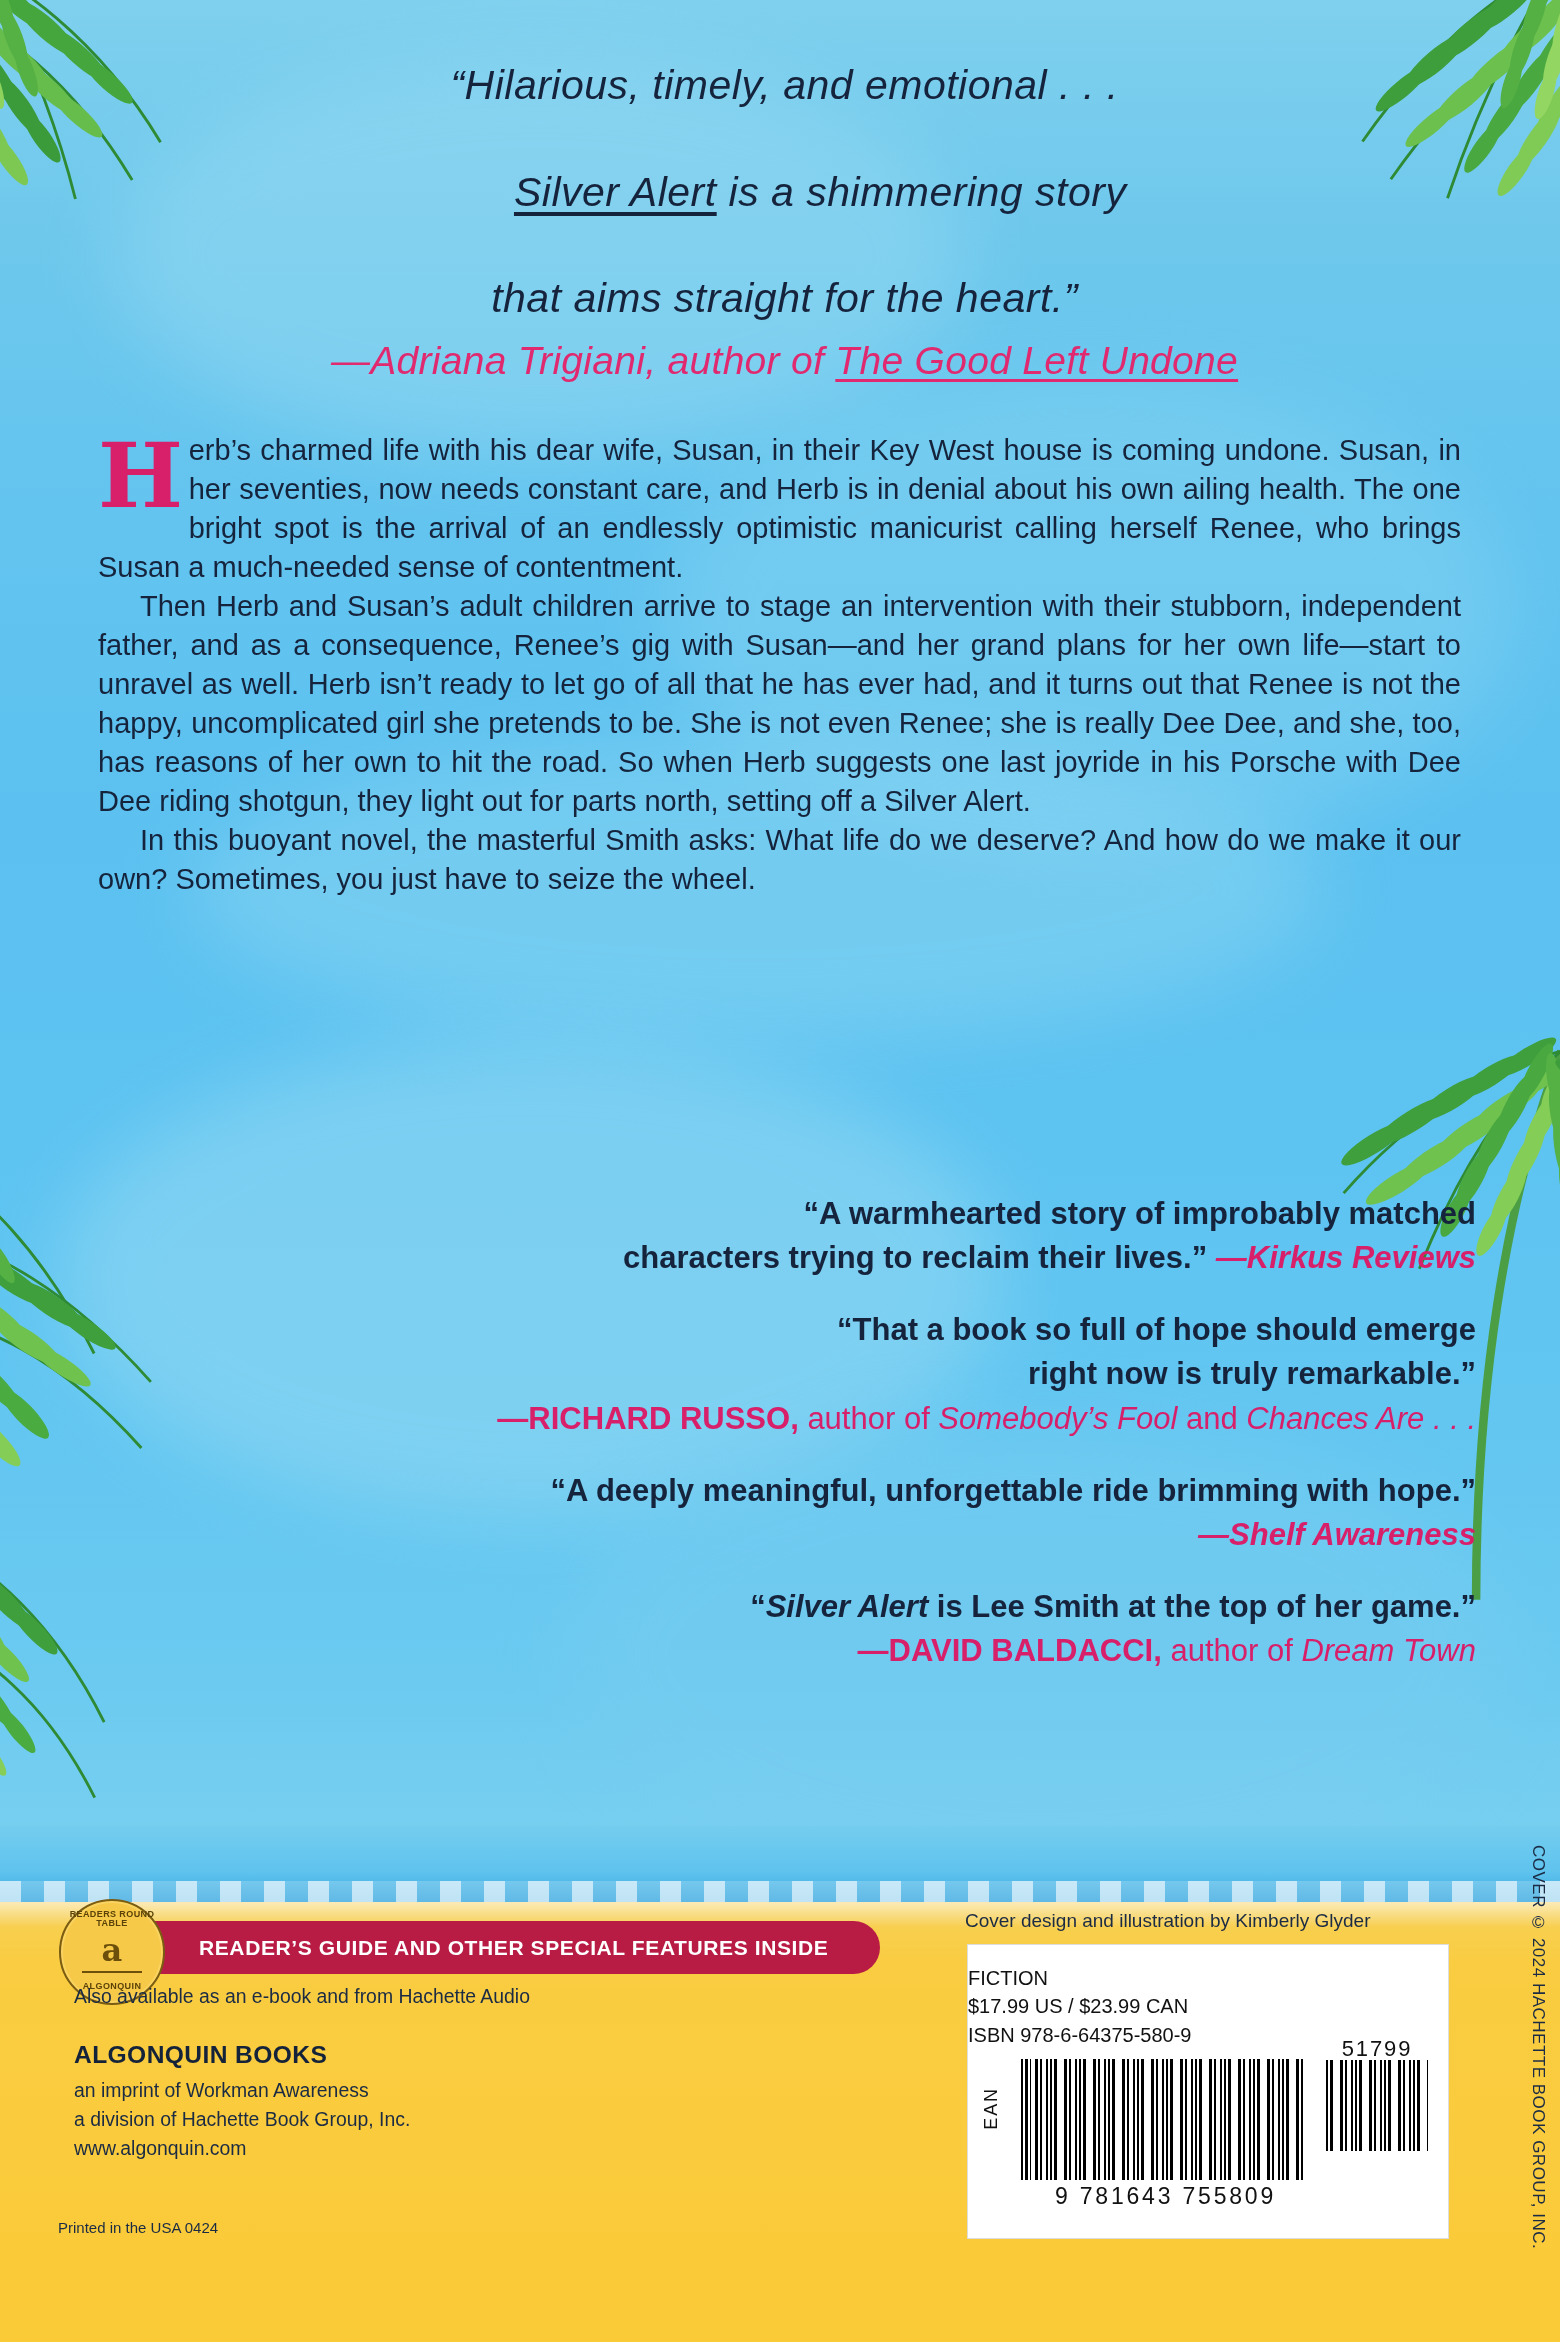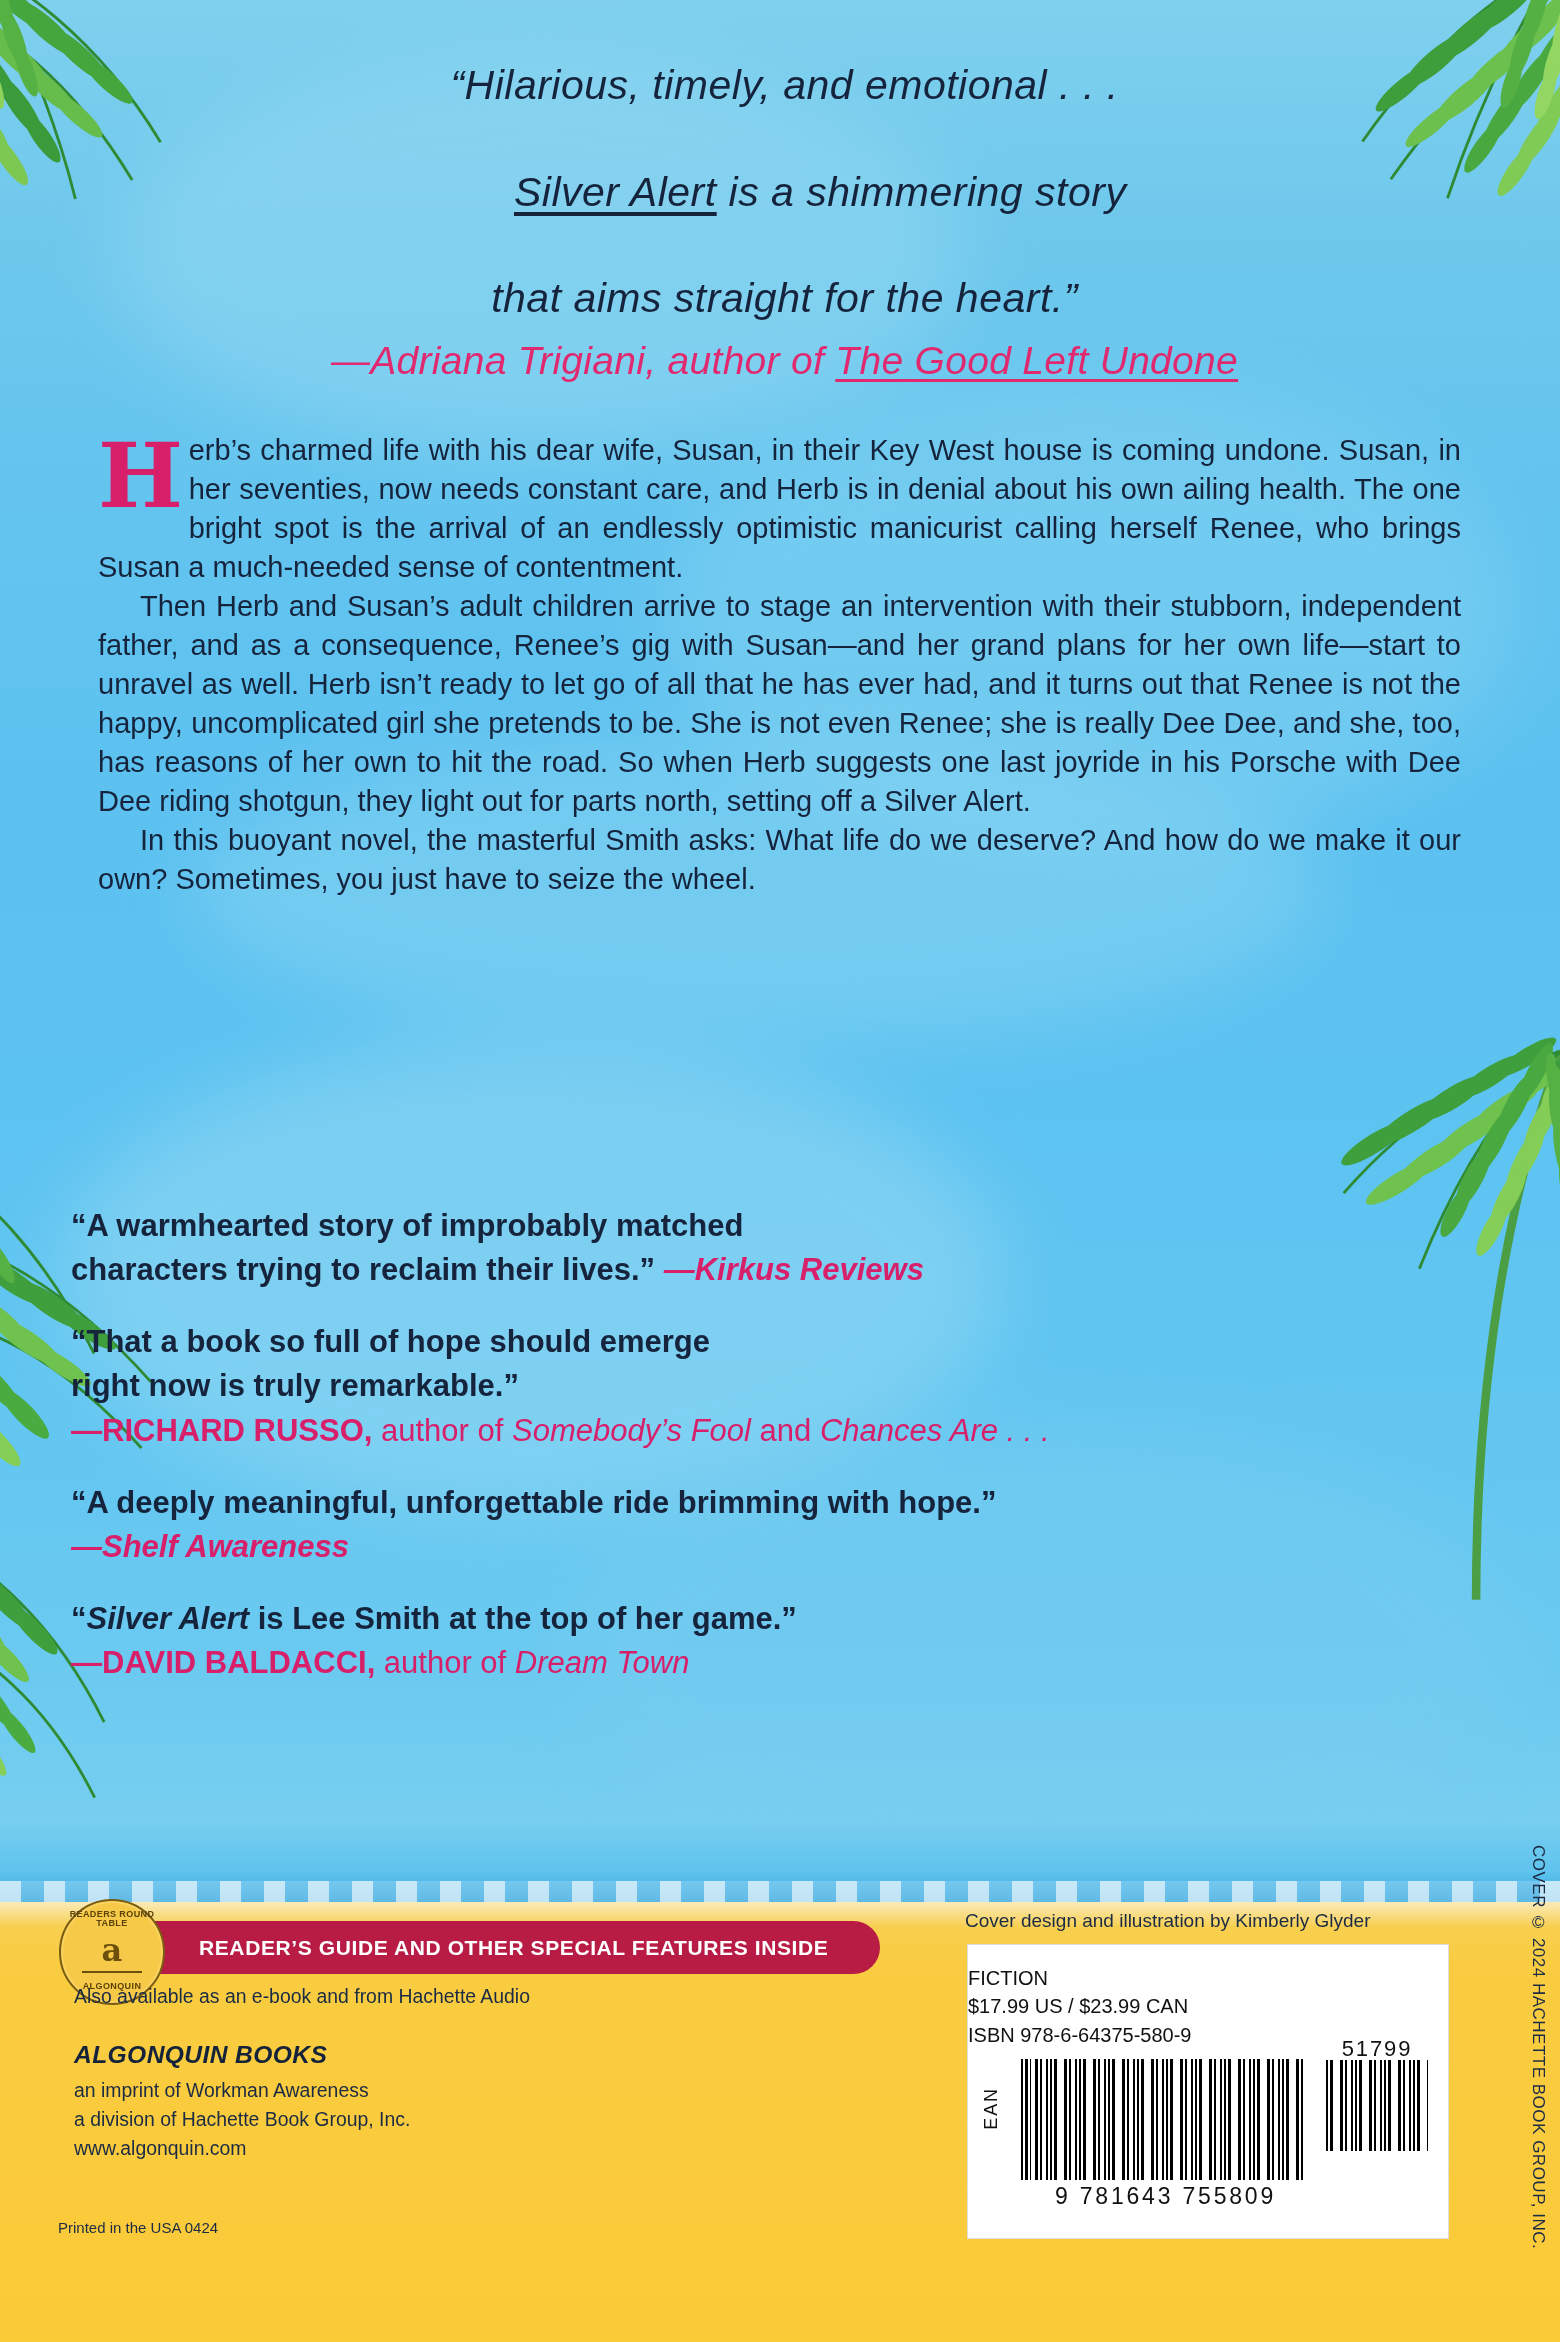--- a/index.html
+++ b/index.html
@@ -135,26 +135,25 @@
     color: #d81f6a;
     font-size: 90px;
     line-height: 0.82;
     padding: 5.7px 5.7px 0 0;
     margin-top: 1.9px;
   }
 
   
   .praise {
     position: absolute;
-    left: 71px;
+    left: 85px;
     width: 1391px;
     top: 1194px;
-    text-align: left;
+    text-align: right;
     color: #15243c;
-    margin-top: 12px;
   }
   .praise .q {
     font-size: 31px;
     line-height: 1.30;
     font-weight: bold;
     margin-bottom: 3.8px;
   }
   .praise .blk { margin-bottom: 32px; }
   .praise .src { color: #d81f6a; font-weight: bold; }
   .praise em { font-style: italic; }
@@ -220,21 +219,20 @@
     color: #1b2b44;
     font-size: 19.4px;
     line-height: 1.5;
   }
   .imprint .algo {
     font-size: 24.6px;
     font-weight: bold;
     letter-spacing: 0.4px;
     color: #14233a;
     margin-bottom: 1.9px;
-    font-style: italic;
   }
   .avail {
     position: absolute;
     left: 74px;
     top: 1985px;
     color: #1b2b44;
     font-size: 19.4px;
   }
   .printed {
     position: absolute;

